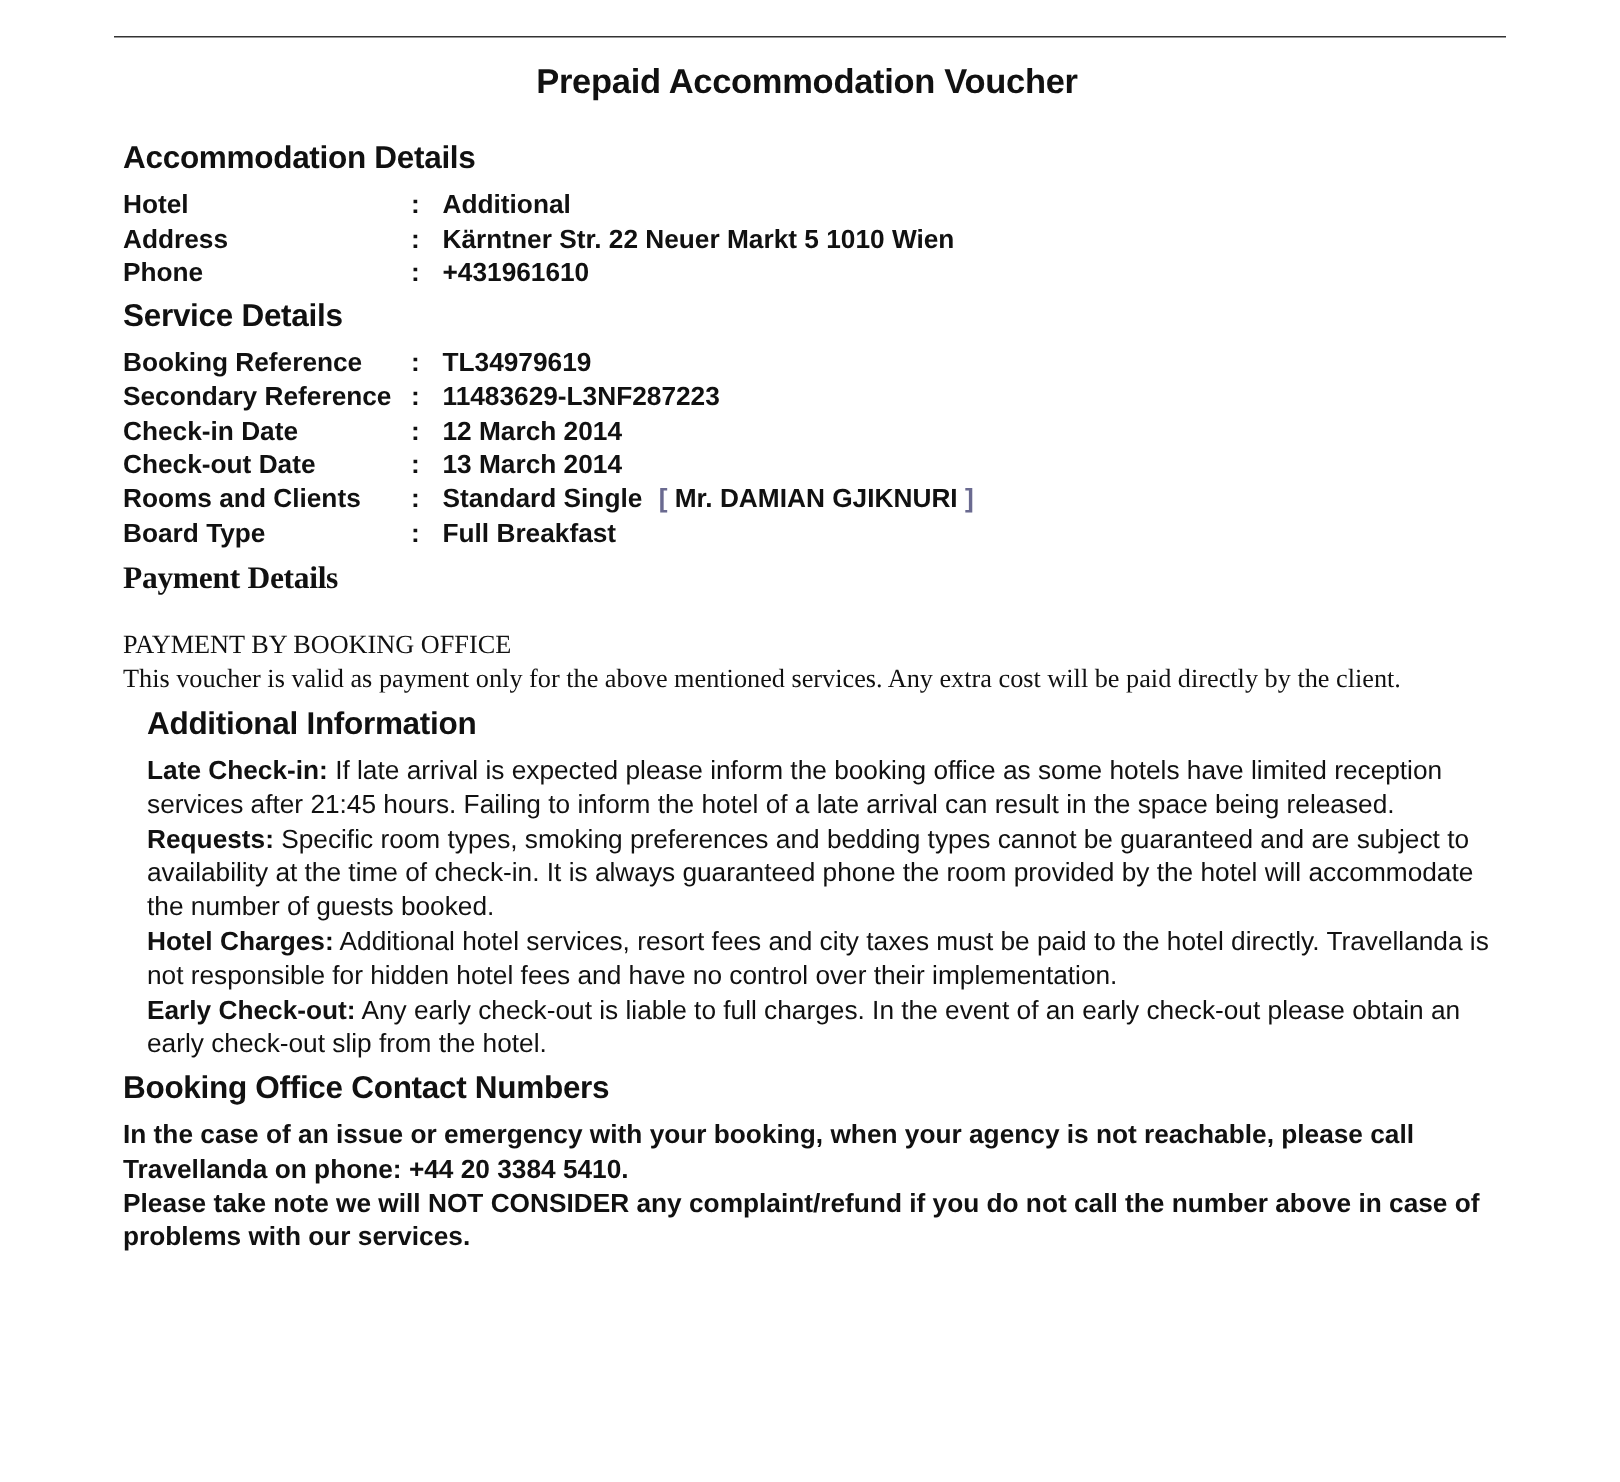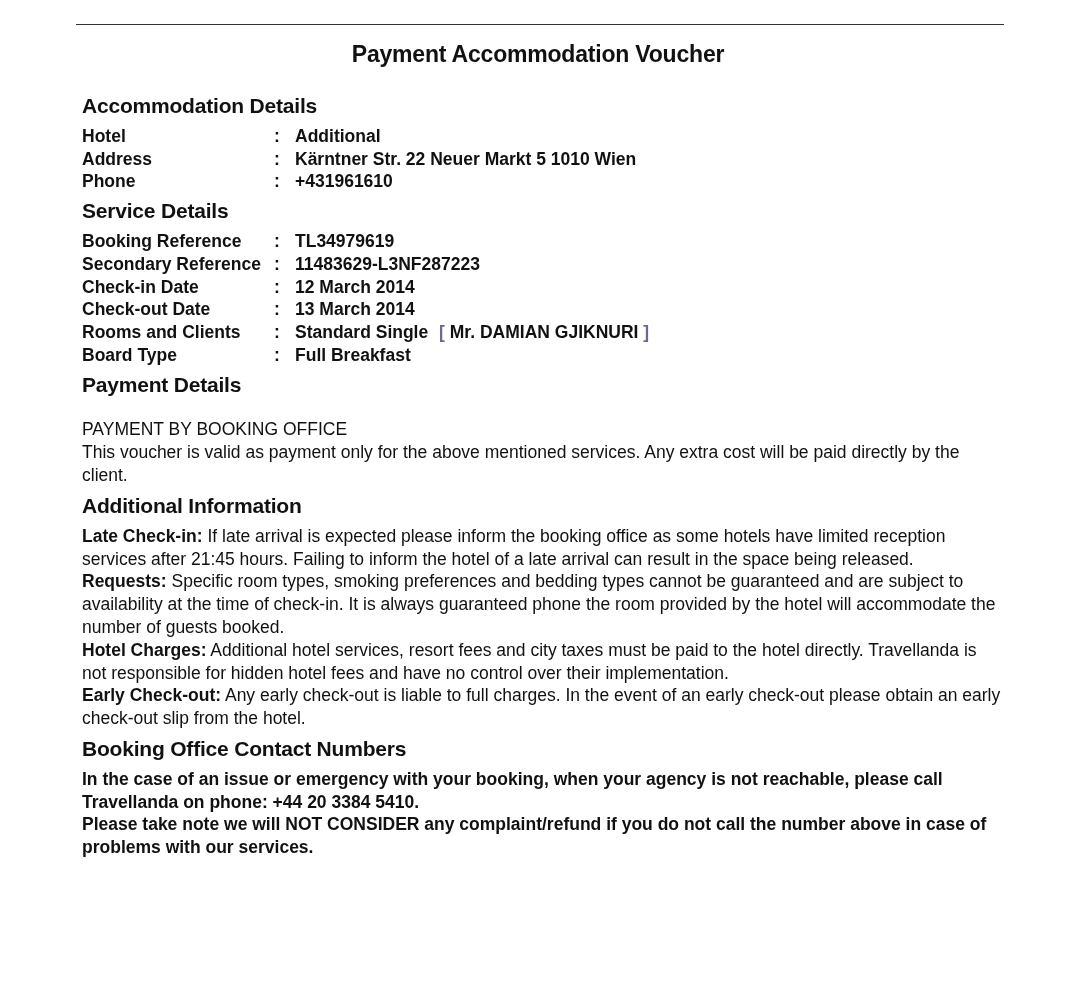--- a/index.html
+++ b/index.html
@@ -22,21 +22,21 @@
     .bracket { color: #6a6a90; }
     .para { font-size: 17.5px; line-height: 22.8px; }
     .para b { font-weight: bold; }
     .sec { margin-top: 3px; }
     .bold-para { font-weight: bold; font-size: 17.5px; line-height: 22.8px; }
   </style>
 </head>
 <body>
 
 <div class="rule"></div>
-<div class="title">Payment Accommodation Voucher</div>
+<div class="title">Prepaid Accommodation Voucher</div>
 
 <div class="content">
 
   <section>
     <h2>Accommodation Details</h2>
     <div class="kv" style="margin-top:5px;">
       <div class="kv-row">
         <span class="kv-key">Hotel</span>
         <span class="kv-sep">:</span>
         <span class="kv-val">Additional</span>
@@ -88,27 +88,27 @@
         </span>
       </div>
       <div class="kv-row">
         <span class="kv-key">Board Type</span>
         <span class="kv-sep">:</span>
         <span class="kv-val">Full Breakfast</span>
       </div>
     </div>
   </section>
 
-  <section style="margin-top:5px;">
+  <section style="margin-top:5px;font-family:Liberation Serif, serif;">
     <h2>Payment Details</h2>
     <div class="para" style="margin-top:19px;">PAYMENT BY BOOKING OFFICE</div>
     <div class="para">This voucher is valid as payment only for the above mentioned services. Any extra cost will be paid directly by the client.</div>
   </section>
 
-  <section style="margin-top:5px;">
+  <section style="margin-top:5px;margin-left:16px;">
     <h2>Additional Information</h2>
     <div style="margin-top:5px;">
       <div class="para"><b>Late Check-in:</b><span> If late arrival is expected please inform the booking office as some hotels have limited reception services after 21:45 hours. Failing to inform the hotel of a late arrival can result in the space being released.</span></div>
       <div class="para"><b>Requests:</b><span> Specific room types, smoking preferences and bedding types cannot be guaranteed and are subject to availability at the time of check-in. It is always guaranteed phone the room provided by the hotel will accommodate the number of guests booked.</span></div>
       <div class="para"><b>Hotel Charges:</b><span> Additional hotel services, resort fees and city taxes must be paid to the hotel directly. Travellanda is not responsible for hidden hotel fees and have no control over their implementation.</span></div>
       <div class="para"><b>Early Check-out:</b><span> Any early check-out is liable to full charges. In the event of an early check-out please obtain an early check-out slip from the hotel.</span></div>
     </div>
   </section>
 
   <section style="margin-top:5px;">

